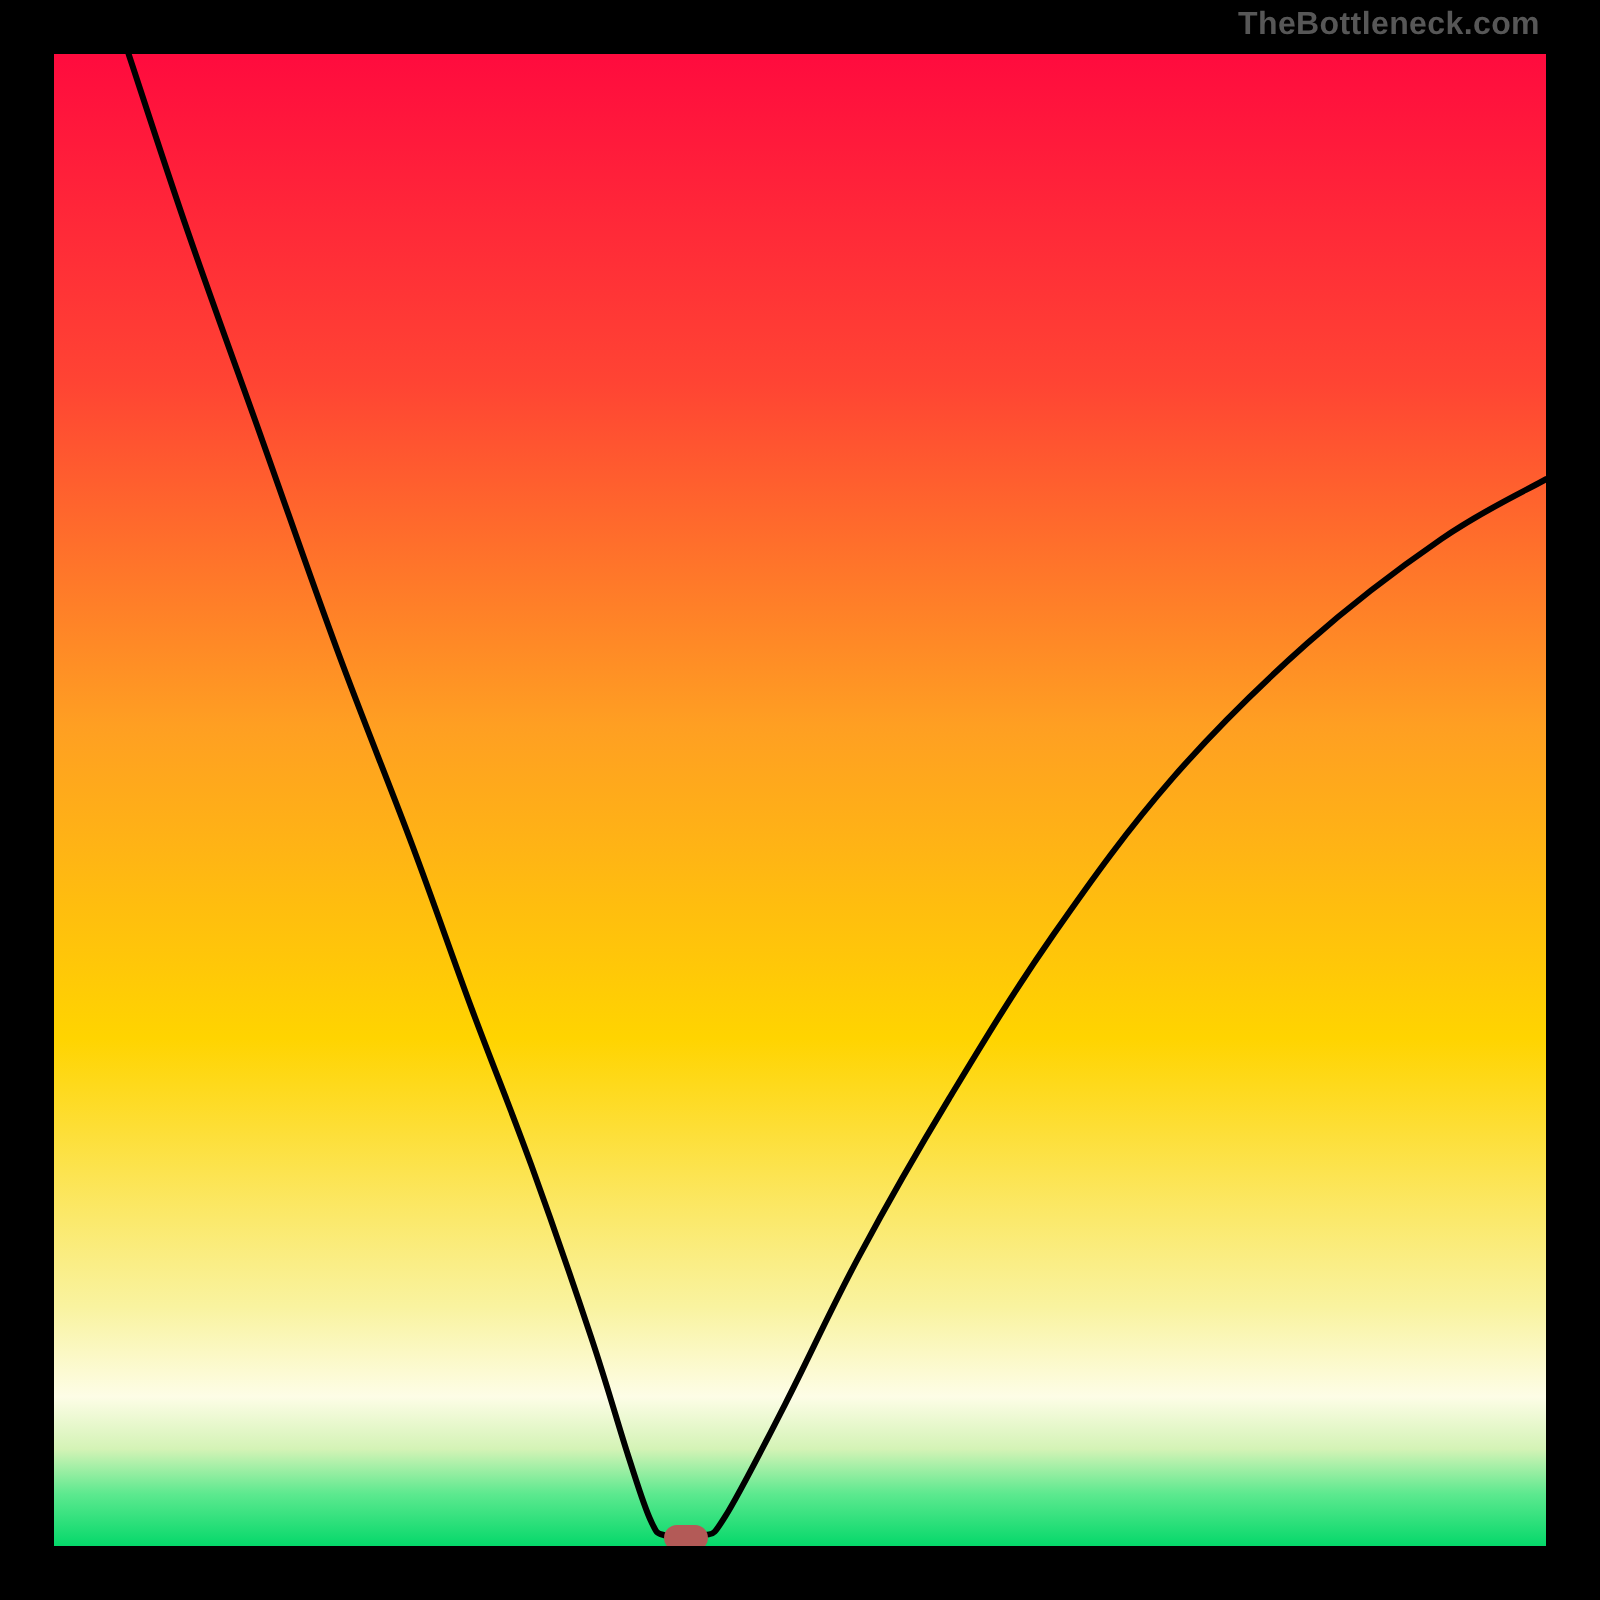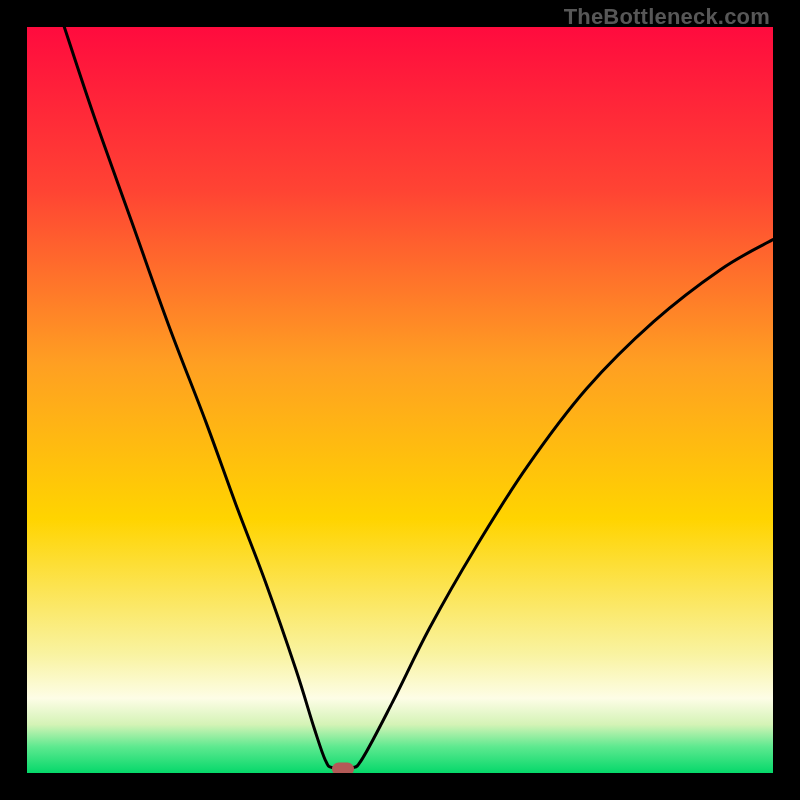--- a/index.html
+++ b/index.html
@@ -31,21 +31,21 @@
   .curve-svg {
     position: absolute;
     inset: 0;
     width: 100%;
     height: 100%;
   }
   .watermark {
     position: absolute;
     top: 4px;
     right: 30px;
-    font-size: 22px;
+    font-size: 16px;
     font-weight: 600;
     color: #575757;
     letter-spacing: 0.2px;
   }
   .min-marker {
     position: absolute;
     width: 22px;
     height: 13px;
     border-radius: 7px;
     transform: translate(-50%, -50%);

